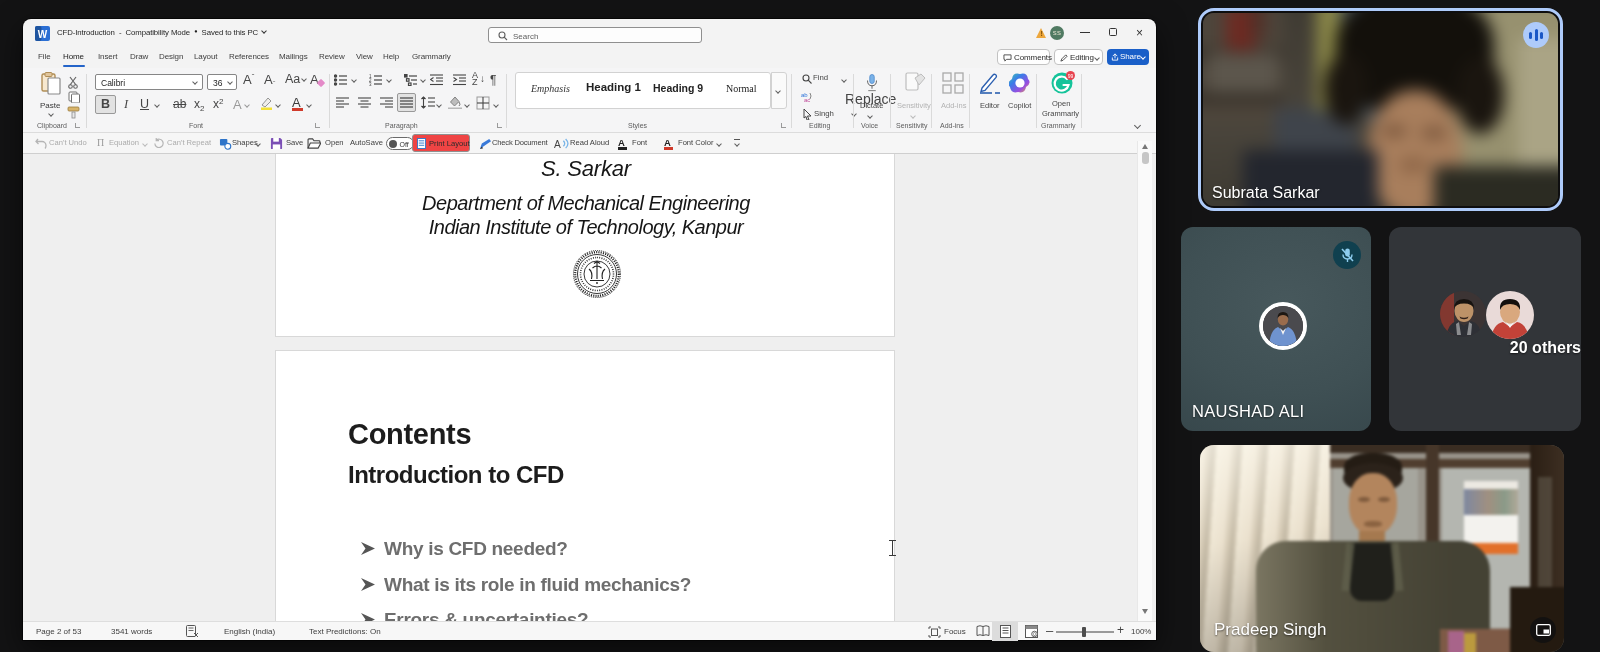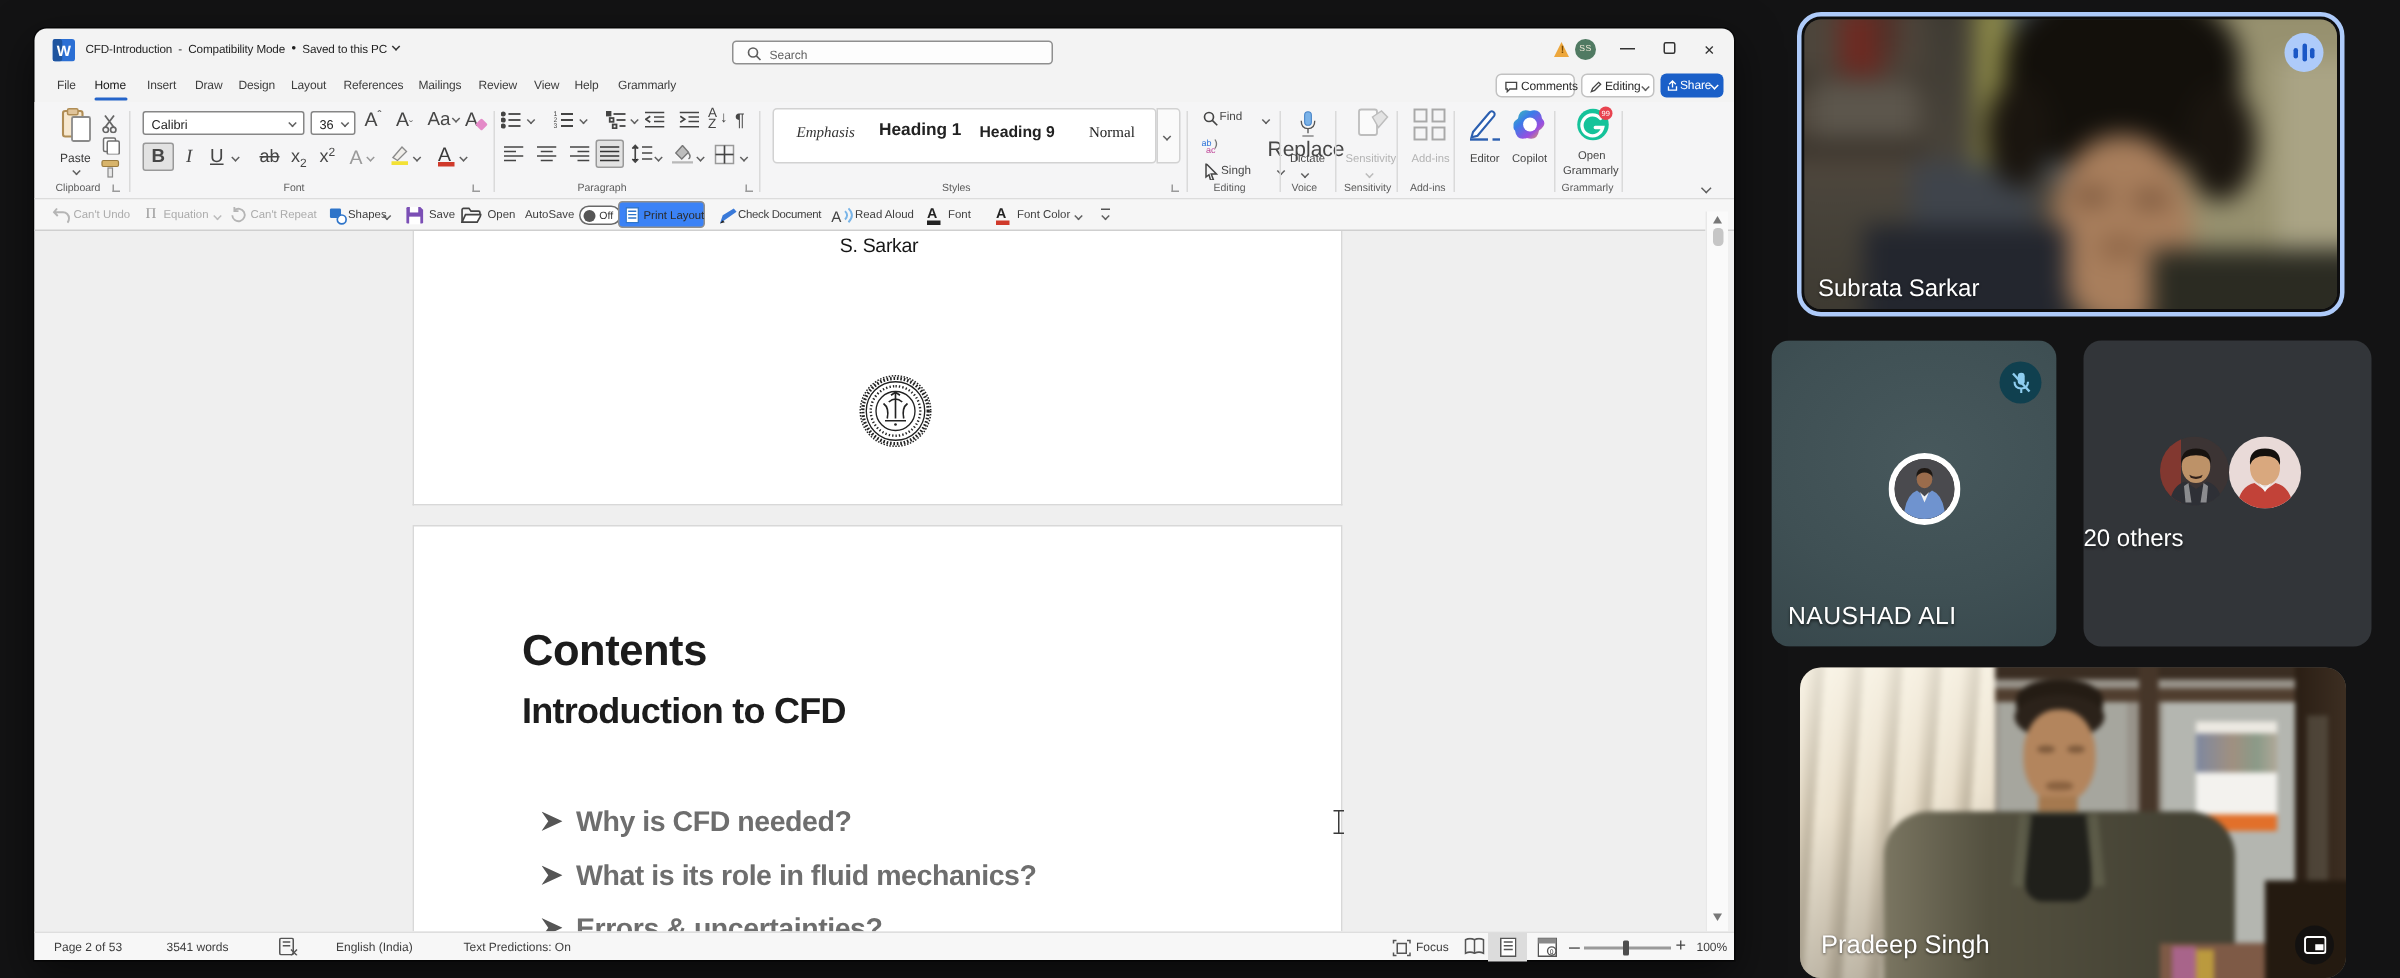--- a/index.html
+++ b/index.html
@@ -387,21 +387,21 @@
   <svg class="a" style="left:284px;top:5px" width="14" height="11" viewBox="0 0 15 12">
         <path d="M1,11 V2 a1,1 0 0 1 1,-1 h4 l1.5,2 H13 a1,1 0 0 1 1,1 v2" fill="none" stroke="#444" stroke-width="1.2"></path>
         <path d="M1,11 L3.5,5.5 H15 L12,11 Z" fill="#fff" stroke="#444" stroke-width="1.2"></path>
       </svg>
   <span class="qt" style="left:302px">Open</span>
   <span class="qt" style="left:327px">AutoSave</span>
   <div class="a" style="left:363px;top:4px;width:28px;height:13px;border:1px solid #6a6a6a;border-radius:7px;background:#fff">
         <div style="position:absolute;left:1.5px;top:1.5px;width:8px;height:8px;border-radius:50%;background:#555"></div>
         <span style="position:absolute;left:12.5px;top:2.5px;font-size:7px;color:#333">Off</span>
       </div>
-  <div class="a" style="left:389px;top:1px;width:58px;height:18px;background:#3b82f6;border:1px solid #8f8f8f;border-radius:3px">
+  <div class="a" style="left:389px;top:1px;width:58px;height:18px;background:#ef4444;border:1px solid #8f8f8f;border-radius:3px">
     <svg class="a" style="left:4px;top:3px" width="9" height="11" viewBox="0 0 10 12">
           <rect x="0.5" y="0.5" width="9" height="11" fill="#fff" stroke="#2e74c9"></rect>
           <line x1="2" y1="3" x2="8" y2="3" stroke="#2e74c9"></line>
           <line x1="2" y1="5.5" x2="8" y2="5.5" stroke="#2e74c9"></line>
           <line x1="2" y1="8" x2="8" y2="8" stroke="#2e74c9"></line>
         </svg>
     <span style="position:absolute;left:16px;top:4px;font-size:7.6px;color:#2b2b2b;white-space:nowrap">Print Layout</span>
   </div>
   <svg class="a" style="left:456px;top:5px" width="13" height="12" viewBox="0 0 14 13">
         <path d="M1,12 L3,6 L11,1 L13,3.5 L5,9 Z" fill="#3a7ad9"></path>
@@ -423,21 +423,22 @@
         <div style="width:9px;height:2.5px;background:#d03a2b;margin-top:-1px"></div>
       </div>
   <span class="qt" style="left:655px">Font Color</span>
   <span class="chv a" style="left:694px;top:9px"></span>
   <div class="a" style="left:711px;top:6px;width:6px;height:1.3px;background:#555"></div>
   <span class="chv a" style="left:711.5px;top:9px"></span>
  </div>
  <div class="a" style="left:0;top:135px;width:1133px;height:467px;background:#efefef;overflow:hidden">
 
   <div class="a" style="left:252px;top:0;width:620px;height:183px;background:#fff;border:1px solid #d8d8d8;border-top:none;text-align:center;color:#161616">
-   <div style="position:absolute;left:0;top:2px;width:620px;font-size:13px;letter-spacing:-0.2px">S. Sarkar</div>
+   <div style="position:absolute;left:0;top:2px;width:620px;font-size:22px;font-style:italic;letter-spacing:-0.2px">S. Sarkar</div>
+   <div style="position:absolute;left:0;top:37px;width:620px;font-size:20px;font-style:italic;line-height:24px;letter-spacing:-0.5px">Department of Mechanical Engineering<br>Indian Institute of Technology, Kanpur</div>
    <svg style="position:absolute;left:296px;top:95px" width="50" height="50" viewBox="0 0 50 50">
     <circle cx="25" cy="25" r="23.5" fill="none" stroke="#222" stroke-width="1" stroke-dasharray="1,1"></circle>
     <circle cx="25" cy="25" r="21.8" fill="none" stroke="#222" stroke-width="2.2" stroke-dasharray="1.1,1.2"></circle>
     <circle cx="25" cy="25" r="19.5" fill="none" stroke="#222" stroke-width="0.9"></circle>
     <path d="M25,8.5 a16.5,16.5 0 0 1 0,33 a16.5,16.5 0 0 1 0,-33" fill="none" stroke="#222" stroke-width="1.6" stroke-dasharray="0.9,1.4"></path>
     <circle cx="25" cy="25" r="13" fill="none" stroke="#222" stroke-width="0.9"></circle>
     <path d="M19.5,30 q1.5,-7 -2.5,-10 M25,30 v-13 M30.5,30 q-1.5,-7 2.5,-10 M20.5,19 q4.5,-4 9,0 M25,12.5 v4.5 M22,14.5 l3,-2 l3,2" fill="none" stroke="#222" stroke-width="1.1"></path>
     <path d="M18,31.5 h14" stroke="#222" stroke-width="1"></path>
     <circle cx="25" cy="34" r="0.9" fill="#222"></circle>
    </svg>
@@ -595,21 +596,21 @@
         <circle cx="24" cy="24" r="24"></circle>
       </clipPath>
    <g clip-path="url(#av3)">
     <rect width="48" height="48" fill="#e9dad8"></rect>
     <ellipse cx="24" cy="21" rx="10" ry="11.5" fill="#d9a87e"></ellipse>
     <path d="M14,19 q-1,-11 10,-11 q11,0 10,11 q-2,-6 -10,-6 q-8,0 -10,6" fill="#14100d"></path>
     <path d="M5,48 q2,-15 12,-17 l7,5 l7,-5 q10,2 12,17 z" fill="#c24238"></path>
     <path d="M20,31 l4,3 l4,-3 l-4,6 z" fill="#f5f5f5"></path>
    </g>
   </svg>
-  <div class="nm" style="left:0;top:124px;width:192px;text-align:left;font-weight:400">20 others</div>
+  <div class="nm" style="left:0;top:112px;width:192px;text-align:right;font-weight:700">20 others</div>
 </div>
 <div class="a" style="left:1200px;top:445px;width:364px;height:207px;border-radius:14px;overflow:hidden;background:#6e685e">
  <div class="a" style="left:-8px;top:-8px;width:380px;height:223px;filter:blur(1.6px)">
   <div class="a" style="left:0;top:0;width:380px;height:24px;background:#3a2d22"></div>
   <div class="a" style="left:130px;top:16px;width:220px;height:207px;background:#98938a"></div>
   <div class="a" style="left:130px;top:22px;width:217px;height:9px;background:#503e2f"></div>
   <div class="a" style="left:141px;top:31px;width:85px;height:90px;background:#a6a69e"></div>
   <div class="a" style="left:250px;top:31px;width:90px;height:160px;background:#b4b6b0"></div>
   <div class="a" style="left:0;top:0;width:138px;height:223px;background:repeating-linear-gradient(94deg,#f4ecda 0px,#efe5d2 12px,#d8cdb8 17px,#c2b8a4 22px,#e6dcc8 26px)"></div>
   <div class="a" style="left:0;top:0;width:138px;height:223px;background:linear-gradient(170deg,rgba(255,253,244,.6),rgba(200,190,170,.12) 45%,rgba(80,75,65,.38) 100%)"></div>

